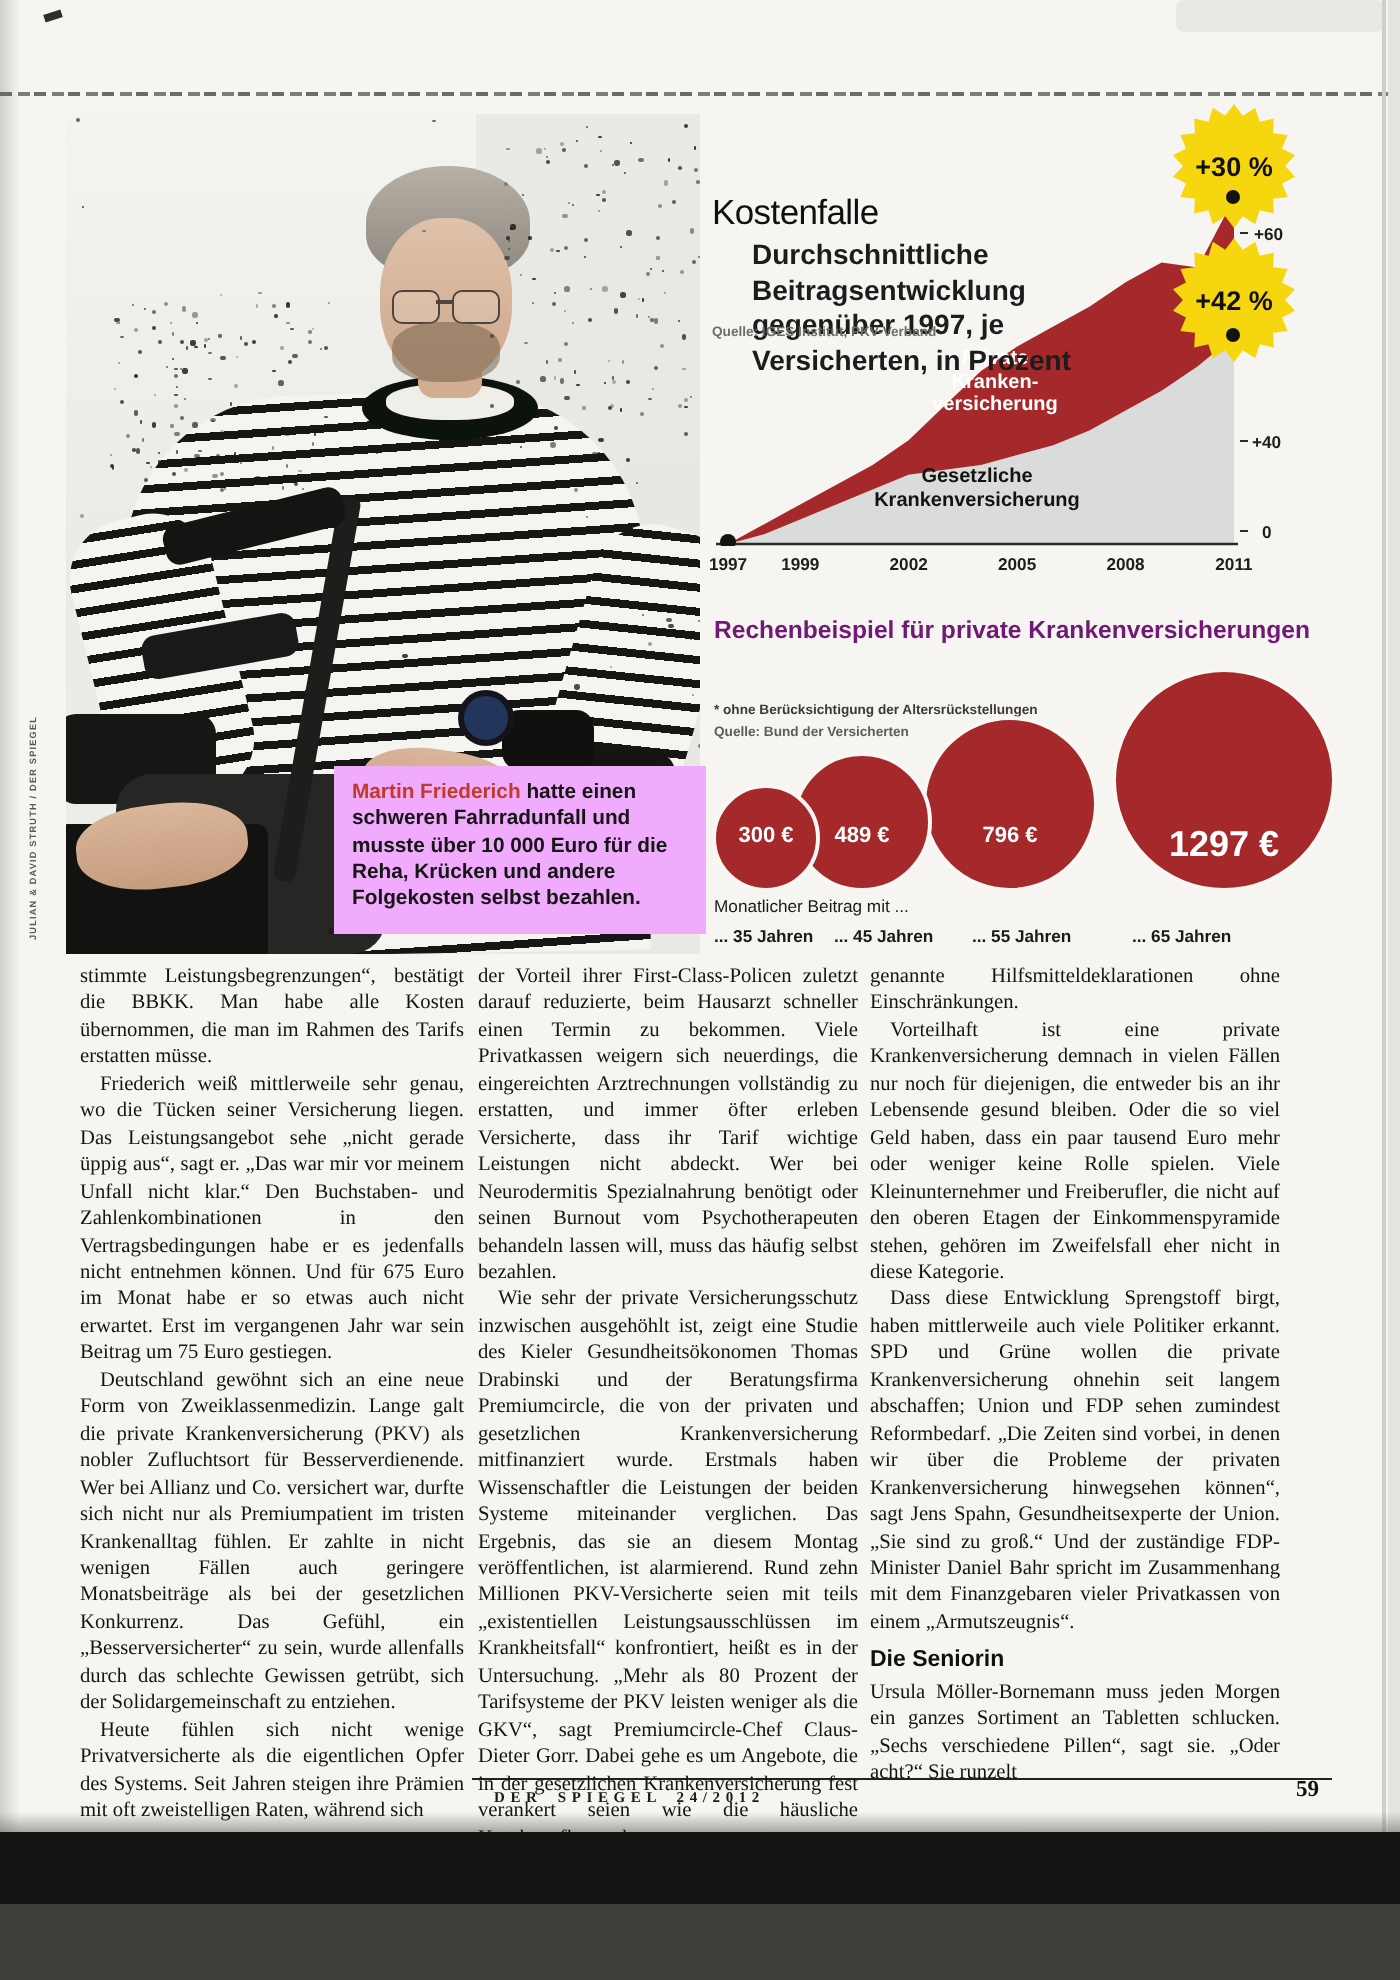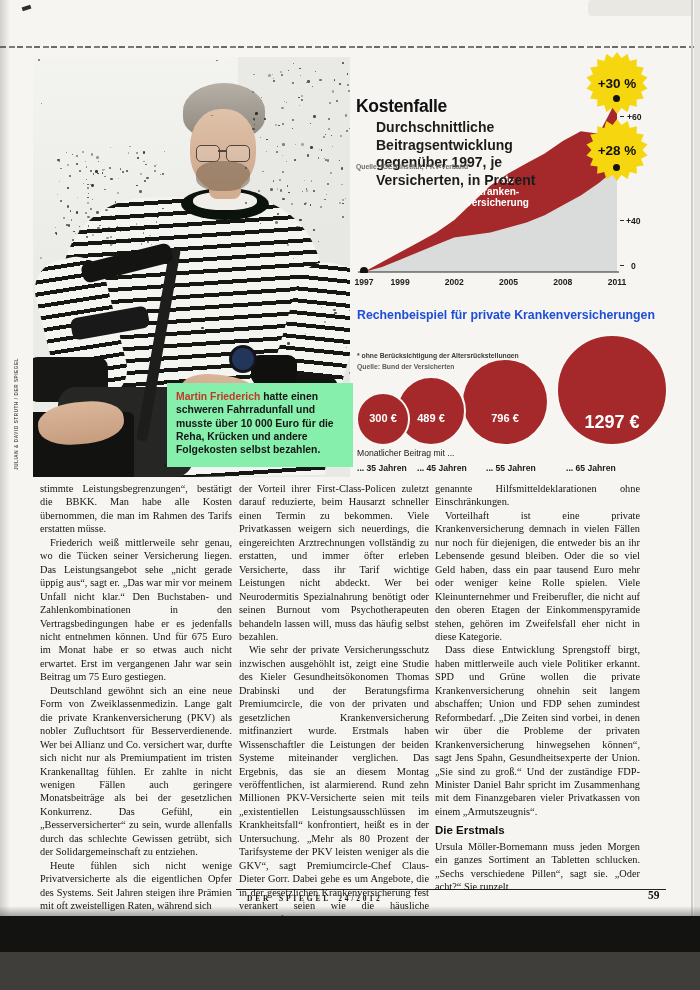--- a/index.html
+++ b/index.html
@@ -54,26 +54,26 @@
   #hand-right{left:148px;top:318px;width:78px;height:36px;border-radius:45%;transform:rotate(8deg);z-index:8;
     background:linear-gradient(#dab69a,#c79d7f);}
   #watch{left:196px;top:288px;width:22px;height:22px;border-radius:50%;background:#22365c;border:3px solid #14141a;z-index:9;}
   .dot{position:absolute;border-radius:50%;z-index:10;}
 
   #photo-credit{left:14px;top:330px;height:140px;width:10px;z-index:3;
     writing-mode:vertical-rl;transform:rotate(180deg);
     font-size:4.6px;font-weight:700;letter-spacing:.6px;color:#5a5954;}
 
   
-  #caption-box{left:167px;top:383px;width:186px;height:84px;background:#86efac;z-index:20;
+  #caption-box{left:167px;top:383px;width:186px;height:84px;background:#f0abfc;z-index:20;
     padding:7px 9px;box-sizing:border-box;font-size:10.4px;line-height:1.28;font-weight:700;color:#151515;}
   #caption-name{color:#c23a28;}
 
   
-  #chart1-title{left:356px;top:96px;font-size:17.5px;font-weight:700;letter-spacing:-.3px;color:#101010;z-index:5;text-align:center;}
+  #chart1-title{left:356px;top:96px;font-size:17.5px;font-weight:400;letter-spacing:-.3px;color:#101010;z-index:5;text-align:center;}
   #chart1-subtitle{left:376px;top:119px;width:172px;font-size:14px;line-height:1.26;font-weight:700;color:#1c1c1c;z-index:5;}
   #chart1-source{left:356px;top:163px;font-size:6.8px;font-weight:600;color:#6d6c68;z-index:5;}
   #beitrag-svg{left:356px;top:60px;z-index:2;}
   .badge{width:64px;height:64px;z-index:6;}
   #badge1{left:585px;top:51px;} #badge2{left:585px;top:118px;}
   .badge svg{position:absolute;left:0;top:0;}
   .badge-label{position:absolute;left:0;top:0;width:64px;height:64px;display:flex;align-items:center;justify-content:center;
     font-size:13.5px;font-weight:800;color:#111;}
   .anchor-dot{width:7px;height:7px;border-radius:50%;background:#131311;z-index:7;}
   #dot1{left:613px;top:95px;} #dot2{left:613px;top:164px;}
@@ -83,21 +83,21 @@
   #yd60{left:620px;top:116px;} #yd20{left:620px;top:220px;} #yd0{left:620px;top:265px;}
   .yl{position:absolute;width:30px;text-align:center;font-size:8.6px;font-weight:600;color:#1d1d1b;}
   #year-labels{left:0;top:277px;width:668px;height:12px;z-index:5;}
   #pkv-label{left:440px;top:174px;width:115px;text-align:center;color:#fff;font-weight:800;font-size:10px;
     line-height:1.15;white-space:pre-line;z-index:4;}
   #gkv-label{left:416px;top:233px;width:145px;text-align:center;color:#131311;font-weight:800;font-size:10px;
     line-height:1.15;white-space:pre-line;z-index:4;}
 
   
   #chart2{left:350px;top:300px;width:348px;height:180px;}
-  #chart2-title{left:7px;top:8px;font-size:12.3px;font-weight:800;color:#1d4ed8;}
+  #chart2-title{left:7px;top:8px;font-size:12.3px;font-weight:800;color:#701a75;}
   #chart2-subtitle{left:7px;top:26px;width:185px;font-size:9.5px;line-height:1.27;font-weight:600;color:#1c1c1c;}
   #chart2-footnote{left:7px;top:52px;font-size:6.8px;font-weight:700;color:#3a3a37;}
   #chart2-source{left:7px;top:63px;font-size:6.8px;font-weight:600;color:#5d5c58;}
   .bubble{position:absolute;border-radius:50%;border:2px solid #f8f7f3;box-sizing:border-box;}
   .bubble-value{position:absolute;top:112px;transform:translateX(-50%);color:#fff;font-weight:800;font-size:11px;z-index:15;}
   #bv3{font-size:18px;}
   #chart2-caption{left:7px;top:148px;font-size:8.6px;font-weight:400;color:#1a1a18;}
   .bubble-cat{position:absolute;top:163px;font-size:8.6px;font-weight:700;color:#1a1a18;}
   #bc0{left:7px;} #bc1{left:67px;} #bc2{left:136px;} #bc3{left:216px;}
 
@@ -481,32 +481,34 @@
       </g>
     <circle id="start-dot" cx="8" cy="211" r="4" fill="#131311"></circle>
   </svg>
 
   <div class="abs" id="chart1-title">Kostenfalle</div>
   <div class="abs" id="chart1-subtitle">Durchschnittliche Beitragsentwicklung gegenüber 1997, je Versicherten, in Prozent</div>
   <div class="abs" id="chart1-source">Quelle: IGES Institut, PKV-Verband</div>
   <div class="abs" id="pkv-label">Private
 Kranken-
 versicherung</div>
+  <div class="abs" id="gkv-label">Gesetzliche
+Krankenversicherung</div>
 
   <div class="abs badge" id="badge1">
     <svg width="64" height="64">
         <polygon id="badge1-star" points="32.0,1.0 36.4,6.9 42.6,2.9 44.8,9.9 51.9,8.3 51.5,15.6 58.8,16.5 56.0,23.3 62.5,26.6 57.5,32.0 62.5,37.4 56.0,40.7 58.8,47.5 51.5,48.4 51.9,55.7 44.8,54.1 42.6,61.1 36.4,57.1 32.0,63.0 27.6,57.1 21.4,61.1 19.2,54.1 12.1,55.7 12.5,48.4 5.2,47.5 8.0,40.7 1.5,37.4 6.5,32.0 1.5,26.6 8.0,23.3 5.2,16.5 12.5,15.6 12.1,8.3 19.3,9.9 21.4,2.9 27.6,6.9" fill="#f6d60e"></polygon>
       </svg>
     <div class="badge-label">+30 %</div>
   </div>
   <div class="abs badge" id="badge2">
     <svg width="64" height="64">
         <polygon id="badge2-star" points="32.0,1.0 36.4,6.9 42.6,2.9 44.8,9.9 51.9,8.3 51.5,15.6 58.8,16.5 56.0,23.3 62.5,26.6 57.5,32.0 62.5,37.4 56.0,40.7 58.8,47.5 51.5,48.4 51.9,55.7 44.8,54.1 42.6,61.1 36.4,57.1 32.0,63.0 27.6,57.1 21.4,61.1 19.2,54.1 12.1,55.7 12.5,48.4 5.2,47.5 8.0,40.7 1.5,37.4 6.5,32.0 1.5,26.6 8.0,23.3 5.2,16.5 12.5,15.6 12.1,8.3 19.3,9.9 21.4,2.9 27.6,6.9" fill="#f6d60e"></polygon>
       </svg>
-    <div class="badge-label">+28 %</div>
+    <div class="badge-label">+42 %</div>
   </div>
   <div class="abs anchor-dot" id="dot1"></div>
   <div class="abs anchor-dot" id="dot2"></div>
 
   <div class="abs ytick-label" id="yt60">+60</div>
   <div class="abs ytick-label" id="yt20">+40</div>
   <div class="abs ytick-label" id="yt0">0</div>
   <div class="abs ytick-dash" id="yd60"></div>
   <div class="abs ytick-dash" id="yd20"></div>
   <div class="abs ytick-dash" id="yd0"></div>
@@ -547,21 +549,21 @@
     <p class="ind">Heute fühlen sich nicht wenige Privatversicherte als die eigentlichen Opfer des Systems. Seit Jahren steigen ihre Prämien mit oft zweistelligen Raten, während sich</p>
   </div>
   <div class="abs col" id="col2">
     <p>der Vorteil ihrer First-Class-Policen zuletzt darauf reduzierte, beim Hausarzt schneller einen Termin zu bekommen. Viele Privatkassen weigern sich neuerdings, die eingereichten Arztrechnungen vollständig zu erstatten, und immer öfter erleben Versicherte, dass ihr Tarif wichtige Leistungen nicht abdeckt. Wer bei Neurodermitis Spezialnahrung benötigt oder seinen Burnout vom Psychotherapeuten behandeln lassen will, muss das häufig selbst bezahlen.</p>
     <p class="ind">Wie sehr der private Versicherungsschutz inzwischen ausgehöhlt ist, zeigt eine Studie des Kieler Gesundheitsökonomen Thomas Drabinski und der Beratungsfirma Premiumcircle, die von der privaten und gesetzlichen Krankenversicherung mitfinanziert wurde. Erstmals haben Wissenschaftler die Leistungen der beiden Systeme miteinander verglichen. Das Ergebnis, das sie an diesem Montag veröffentlichen, ist alarmierend. Rund zehn Millionen PKV-Versicherte seien mit teils „existentiellen Leistungsausschlüssen im Krankheitsfall“ konfrontiert, heißt es in der Untersuchung. „Mehr als 80 Prozent der Tarifsysteme der PKV leisten weniger als die GKV“, sagt Premiumcircle-Chef Claus-Dieter Gorr. Dabei gehe es um Angebote, die in der gesetzlichen Krankenversicherung fest verankert seien wie die häusliche Krankenpflege oder so-</p>
   </div>
   <div class="abs col" id="col3">
     <p>genannte Hilfsmitteldeklarationen ohne Einschränkungen.</p>
     <p class="ind">Vorteilhaft ist eine private Krankenversicherung demnach in vielen Fällen nur noch für diejenigen, die entweder bis an ihr Lebensende gesund bleiben. Oder die so viel Geld haben, dass ein paar tausend Euro mehr oder weniger keine Rolle spielen. Viele Kleinunternehmer und Freiberufler, die nicht auf den oberen Etagen der Einkommenspyramide stehen, gehören im Zweifelsfall eher nicht in diese Kategorie.</p>
     <p class="ind">Dass diese Entwicklung Sprengstoff birgt, haben mittlerweile auch viele Politiker erkannt. SPD und Grüne wollen die private Krankenversicherung ohnehin seit langem abschaffen; Union und FDP sehen zumindest Reformbedarf. „Die Zeiten sind vorbei, in denen wir über die Probleme der privaten Krankenversicherung hinwegsehen können“, sagt Jens Spahn, Gesundheitsexperte der Union. „Sie sind zu groß.“ Und der zuständige FDP-Minister Daniel Bahr spricht im Zusammenhang mit dem Finanzgebaren vieler Privatkassen von einem „Armutszeugnis“.</p>
-    <div class="subhead">Die Erstmals</div>
+    <div class="subhead">Die Seniorin</div>
     <p>Ursula Möller-Bornemann muss jeden Morgen ein ganzes Sortiment an Tabletten schlucken. „Sechs verschiedene Pillen“, sagt sie. „Oder acht?“ Sie runzelt</p>
   </div>
 
   <div class="abs" id="footer-rule"></div>
   <div class="abs" id="footer-line">DER SPIEGEL 24/2012</div>
   <div class="abs" id="page-number">59</div>
 
   <div class="abs" id="edge-left"></div>
   <div class="abs" id="edge-right"></div>
   <div class="abs" id="edge-right2"></div>

